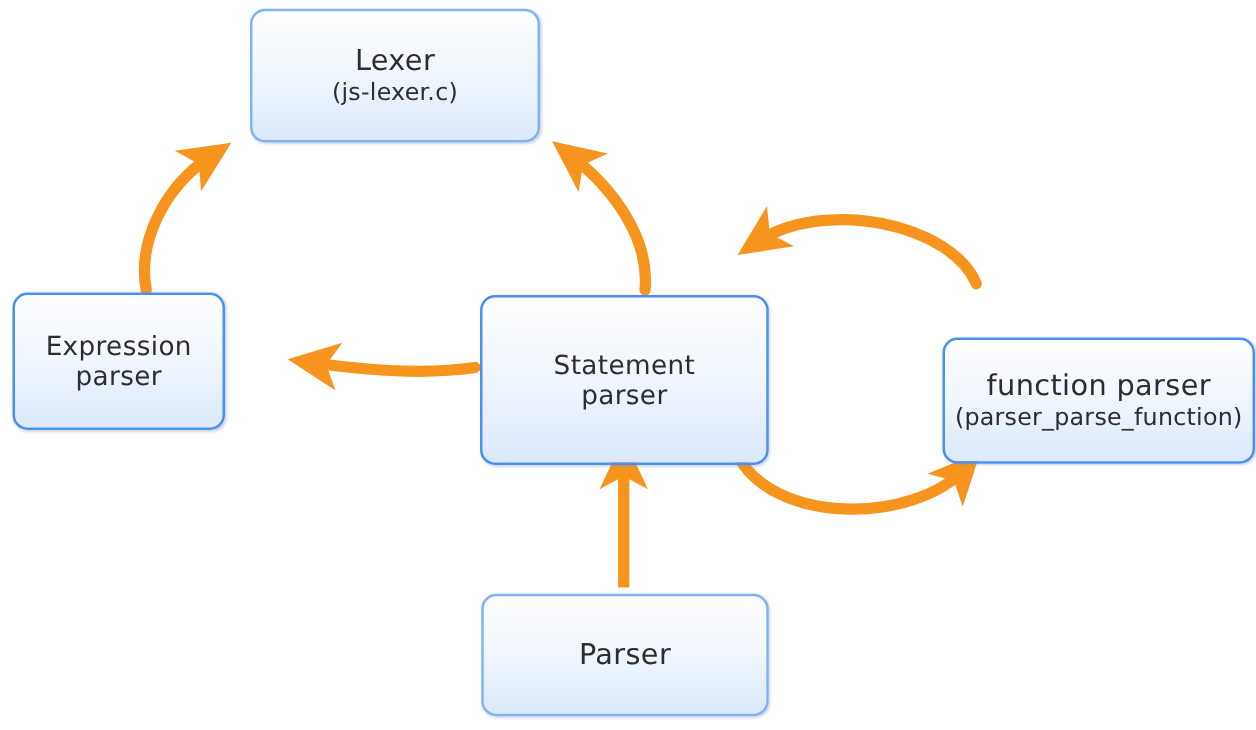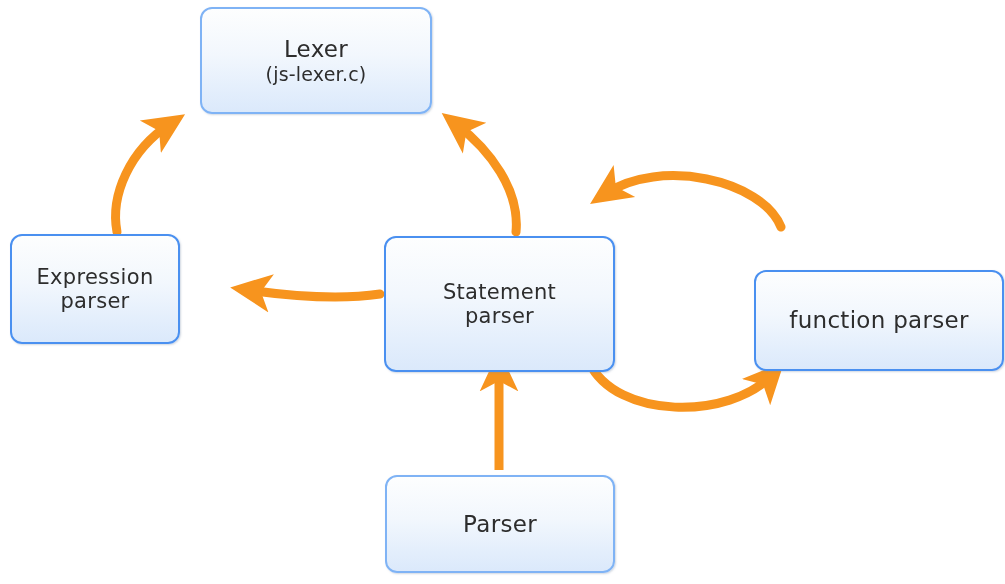--- a/index.html
+++ b/index.html
@@ -103,19 +103,20 @@
     <div class="title two-line">parser</div>
   </div>
 
   <div class="node" style="left:384px; top:236px; width:231px; height:136px;">
     <div class="title two-line">Statement</div>
     <div class="title two-line">parser</div>
   </div>
 
   <div class="node" style="left:754px; top:238px; width:250px; height:101px;margin-top:32px;">
     <div class="title">function parser</div>
+    <div class="sub">(parser_parse_function)</div>
   </div>
 
   <div class="node soft" style="left:385px; top:475px; width:230px; height:98px;">
     <div class="title">Parser</div>
   </div>
 
 </div>
 
 </body></html>

